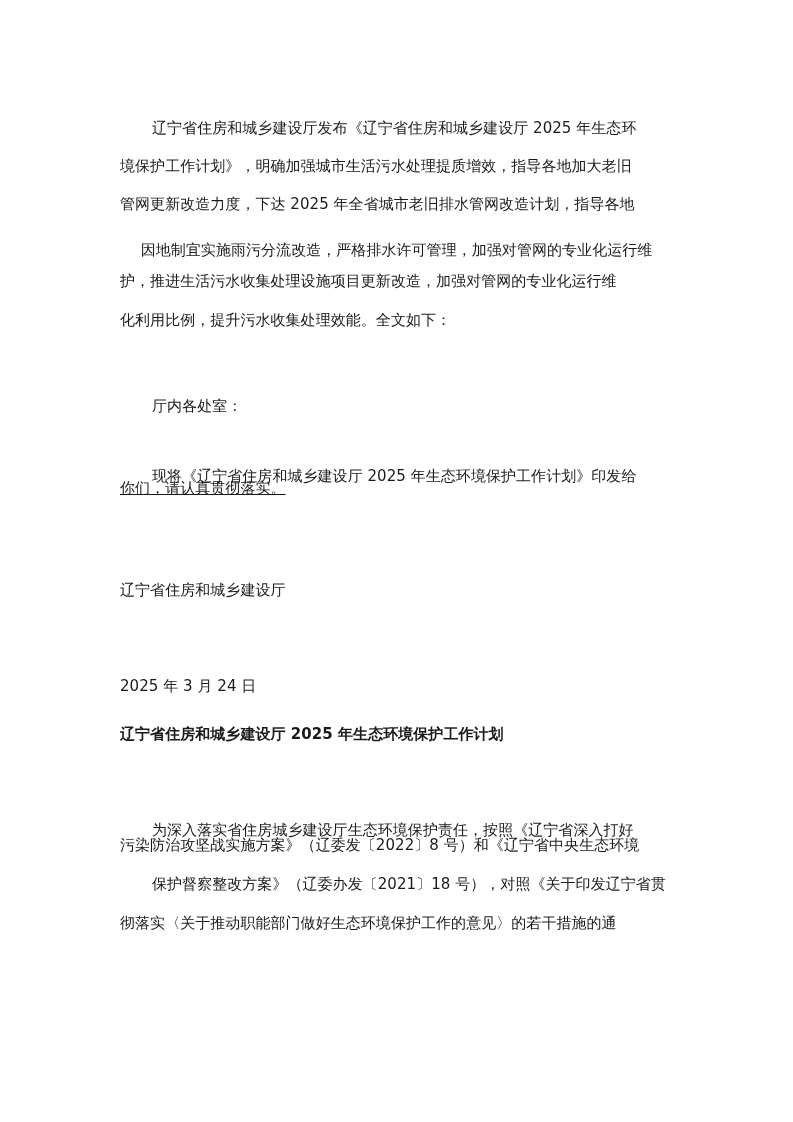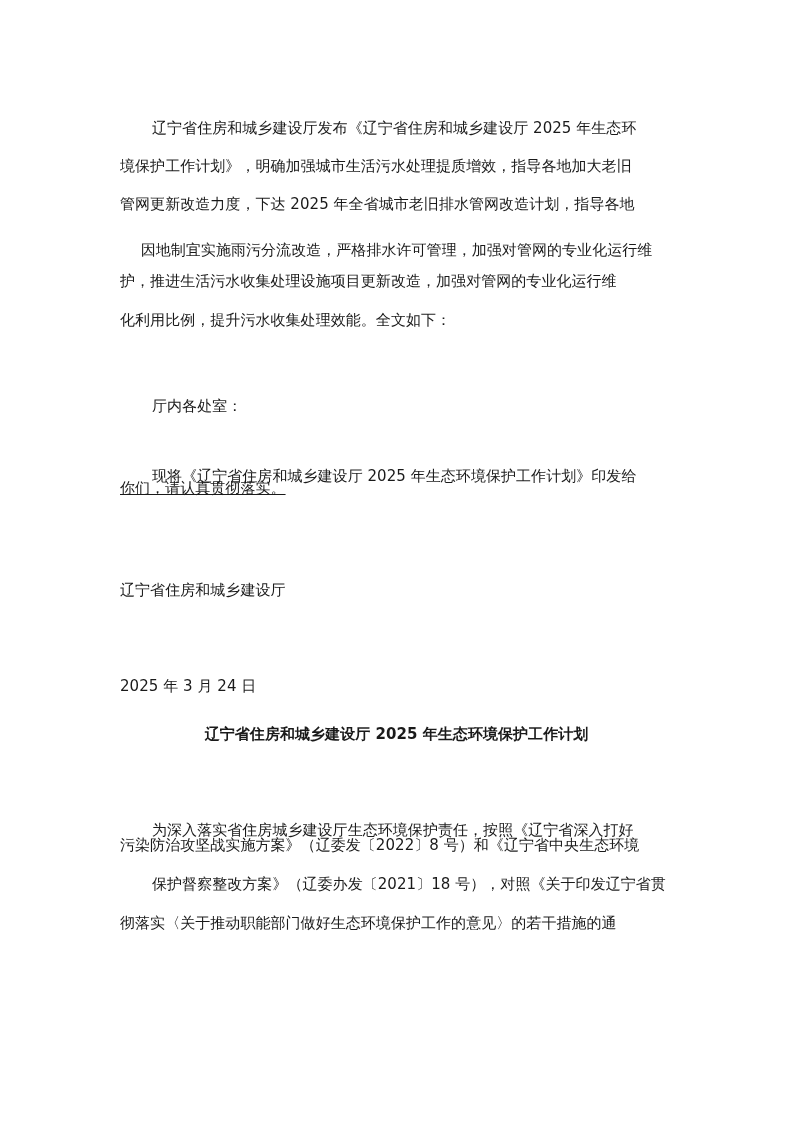--- a/index.html
+++ b/index.html
@@ -25,21 +25,21 @@
     position: absolute;
     left: 0;
     width: 553px;
     font-size: 15px;
     line-height: 20px;
     white-space: nowrap;
     letter-spacing: 0.05px;
   }
   .indent { padding-left: 32px; box-sizing: border-box; }
   .right { text-align: left; }
-  .center { text-align: center; }
+  .center { }
   .bold { font-weight: bold; }
 </style>
 </head>
 <body>
 
 <div class="page">
 
   <div class="line indent" style="top:118px;">辽宁省住房和城乡建设厅发布《辽宁省住房和城乡建设厅 2025 年生态环</div>
   <div class="line" style="top:156px;">境保护工作计划》，明确加强城市生活污水处理提质增效，指导各地加大老旧</div>
   <div class="line" style="top:194px;">管网更新改造力度，下达 2025 年全省城市老旧排水管网改造计划，指导各地</div>

